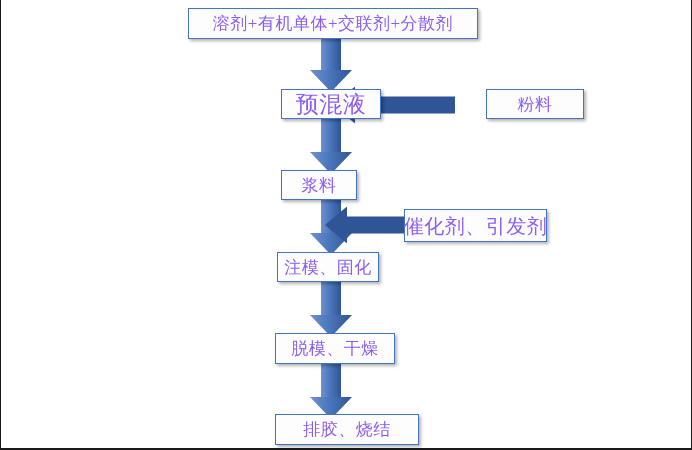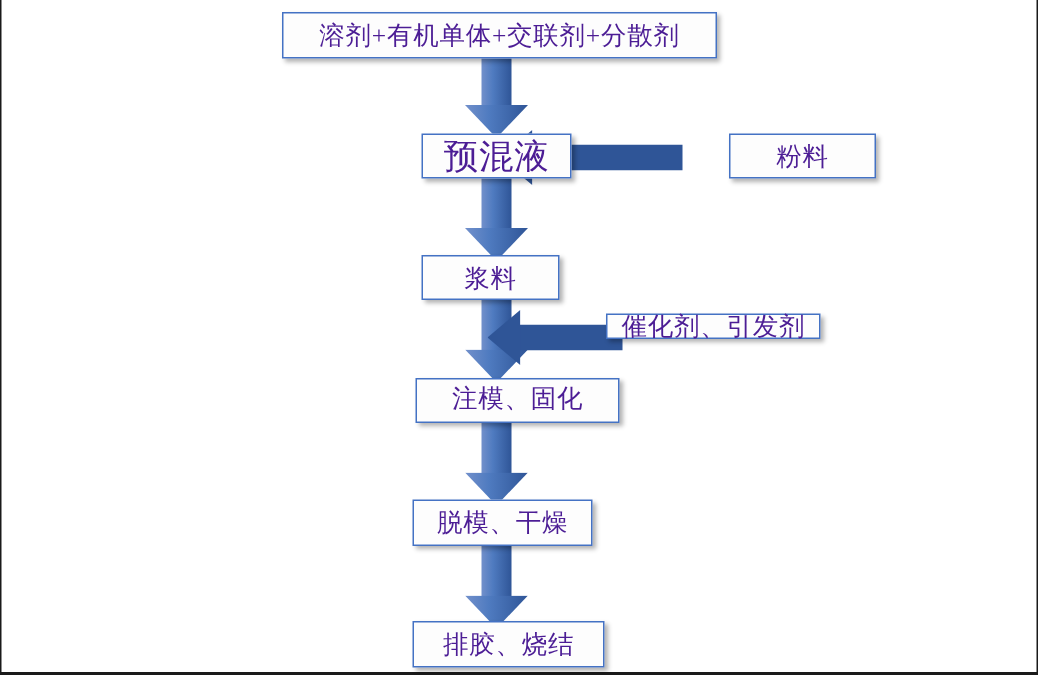--- a/index.html
+++ b/index.html
@@ -44,21 +44,21 @@
   
   .node {
     position: absolute;
     box-sizing: border-box;
     background: #fdfdfd;
     border: 1px solid #4472c4;
     box-shadow: 2px 2px 3px rgba(0, 0, 0, 0.30);
     display: flex;
     align-items: center;
     justify-content: center;
-    color: #4c1d95;
+    color: #8b5cf6;
     letter-spacing: 0.5px;
     white-space: nowrap;
     z-index: 6;
   }
   .node .label {
     display: block;
     line-height: 1;
   }
 
   
@@ -154,37 +154,37 @@
   </div>
 
   <div class="node" style="left:188px; top:8px; width:290px; height:31px; font-size:17px;">
     <span class="label">溶剂+有机单体+交联剂+分散剂</span>
   </div>
 
   <div class="node" style="left:281px; top:89px; width:100px; height:30px; font-size:23px;">
     <span class="label">预混液</span>
   </div>
 
-  <div class="node" style="left:281px; top:170px; width:92px; height:30px; font-size:17px;">
+  <div class="node" style="left:281px; top:170px; width:76px; height:30px; font-size:17px;">
     <span class="label">浆料</span>
   </div>
 
-  <div class="node" style="left:277px; top:252px; width:136px; height:30px; font-size:17px;font-family:Liberation Mono, monospace;">
+  <div class="node" style="left:277px; top:252px; width:102px; height:30px; font-size:17px;">
     <span class="label">注模、固化</span>
   </div>
 
   <div class="node" style="left:275px; top:333px; width:120px; height:31px; font-size:17px;">
     <span class="label">脱模、干燥</span>
   </div>
 
-  <div class="node" style="left:275px; top:414px; width:128px; height:31px; font-size:17px;">
+  <div class="node" style="left:275px; top:414px; width:144px; height:31px; font-size:17px;">
     <span class="label">排胶、烧结</span>
   </div>
 
   <div class="node" style="left:446px; top:89px; width:98px; height:30px; font-size:17px;margin-left:40px;">
     <span class="label">粉料</span>
   </div>
 
-  <div class="node" style="left:404px; top:209px; width:143px; height:17px; font-size:17px;">
+  <div class="node" style="left:404px; top:209px; width:143px; height:33px; font-size:20px;">
     <span class="label">催化剂、引发剂</span>
   </div>
 
 </div>
 
 </body></html>

